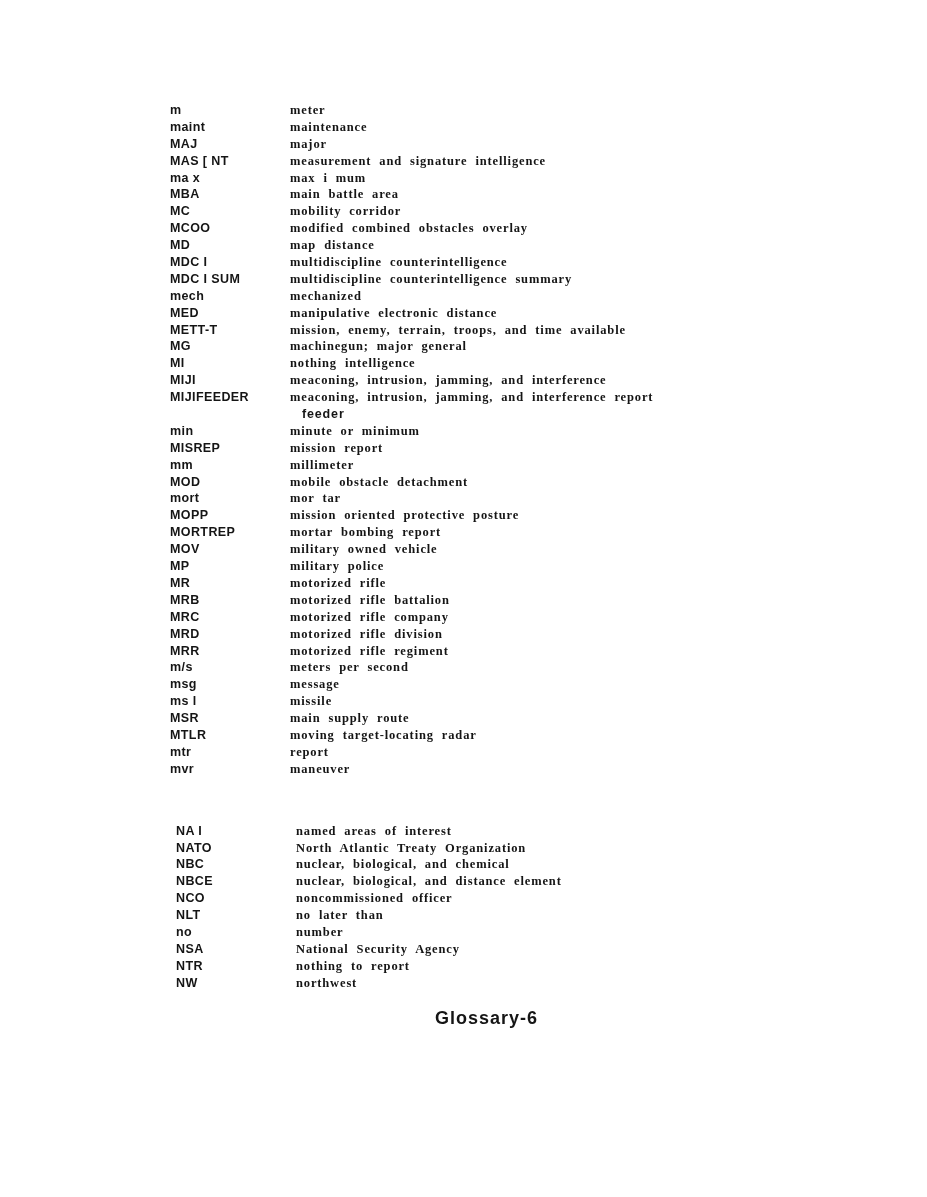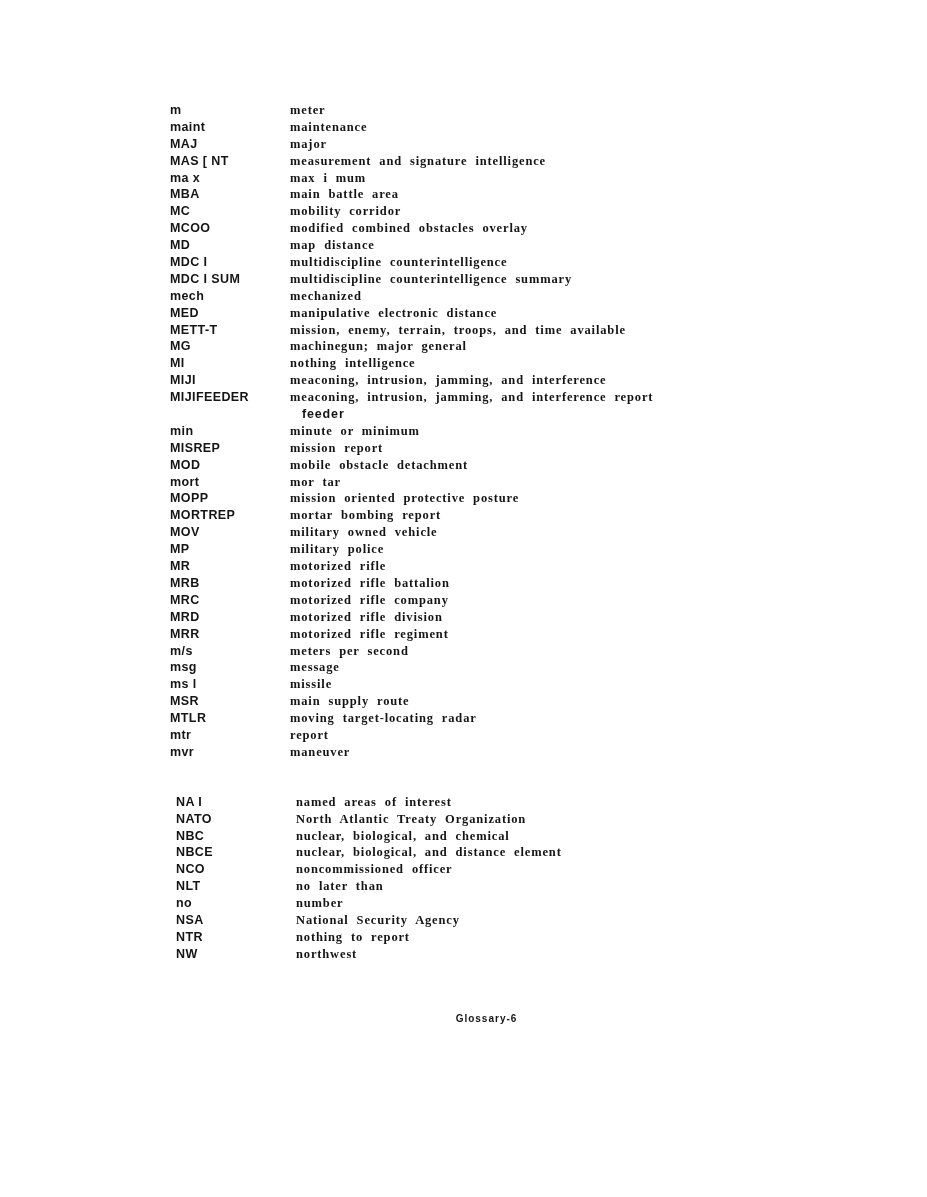--- a/index.html
+++ b/index.html
@@ -17,21 +17,21 @@
     font-weight: 700;
     color: #151515;
   }
   .glossary {
     position: absolute;
     top: 102px;
     left: 170px;
   }
   .section { }
   .section + .section {
-    margin-top: 33px;
+    margin-top: 45px;
     padding-left: 6px;
   }
   .row {
     display: flex;
     align-items: baseline;
     height: 16.9px;
     line-height: 16.9px;
     font-size: 12.5px;
     white-space: nowrap;
   }
@@ -51,21 +51,21 @@
     word-spacing: 4px;
   }
   .footer {
     position: absolute;
     top: 1010px;
     left: 0;
     width: 100%;
     box-sizing: border-box;
     padding-left: 46px;
     text-align: center;
-    font-size: 10px;
+    font-size: 18px;
     line-height: 17px;
     letter-spacing: 1px;
   }
 </style>
 </head>
 <body>
 
 <div class="page">
   <div class="glossary" id="glossary">
       <div class="section">
@@ -144,20 +144,24 @@
         <div class="row cont">feeder</div>
         <div class="row">
           <span class="abbr">min</span>
           <span class="def">minute or minimum</span>
         </div>
         <div class="row">
           <span class="abbr">MISREP</span>
           <span class="def">mission report</span>
         </div>
         <div class="row">
+          <span class="abbr">mm</span>
+          <span class="def">millimeter</span>
+        </div>
+        <div class="row">
           <span class="abbr">MOD</span>
           <span class="def">mobile obstacle detachment</span>
         </div>
         <div class="row">
           <span class="abbr">mort</span>
           <span class="def">mor tar</span>
         </div>
         <div class="row">
           <span class="abbr">MOPP</span>
           <span class="def">mission oriented protective posture</span>

